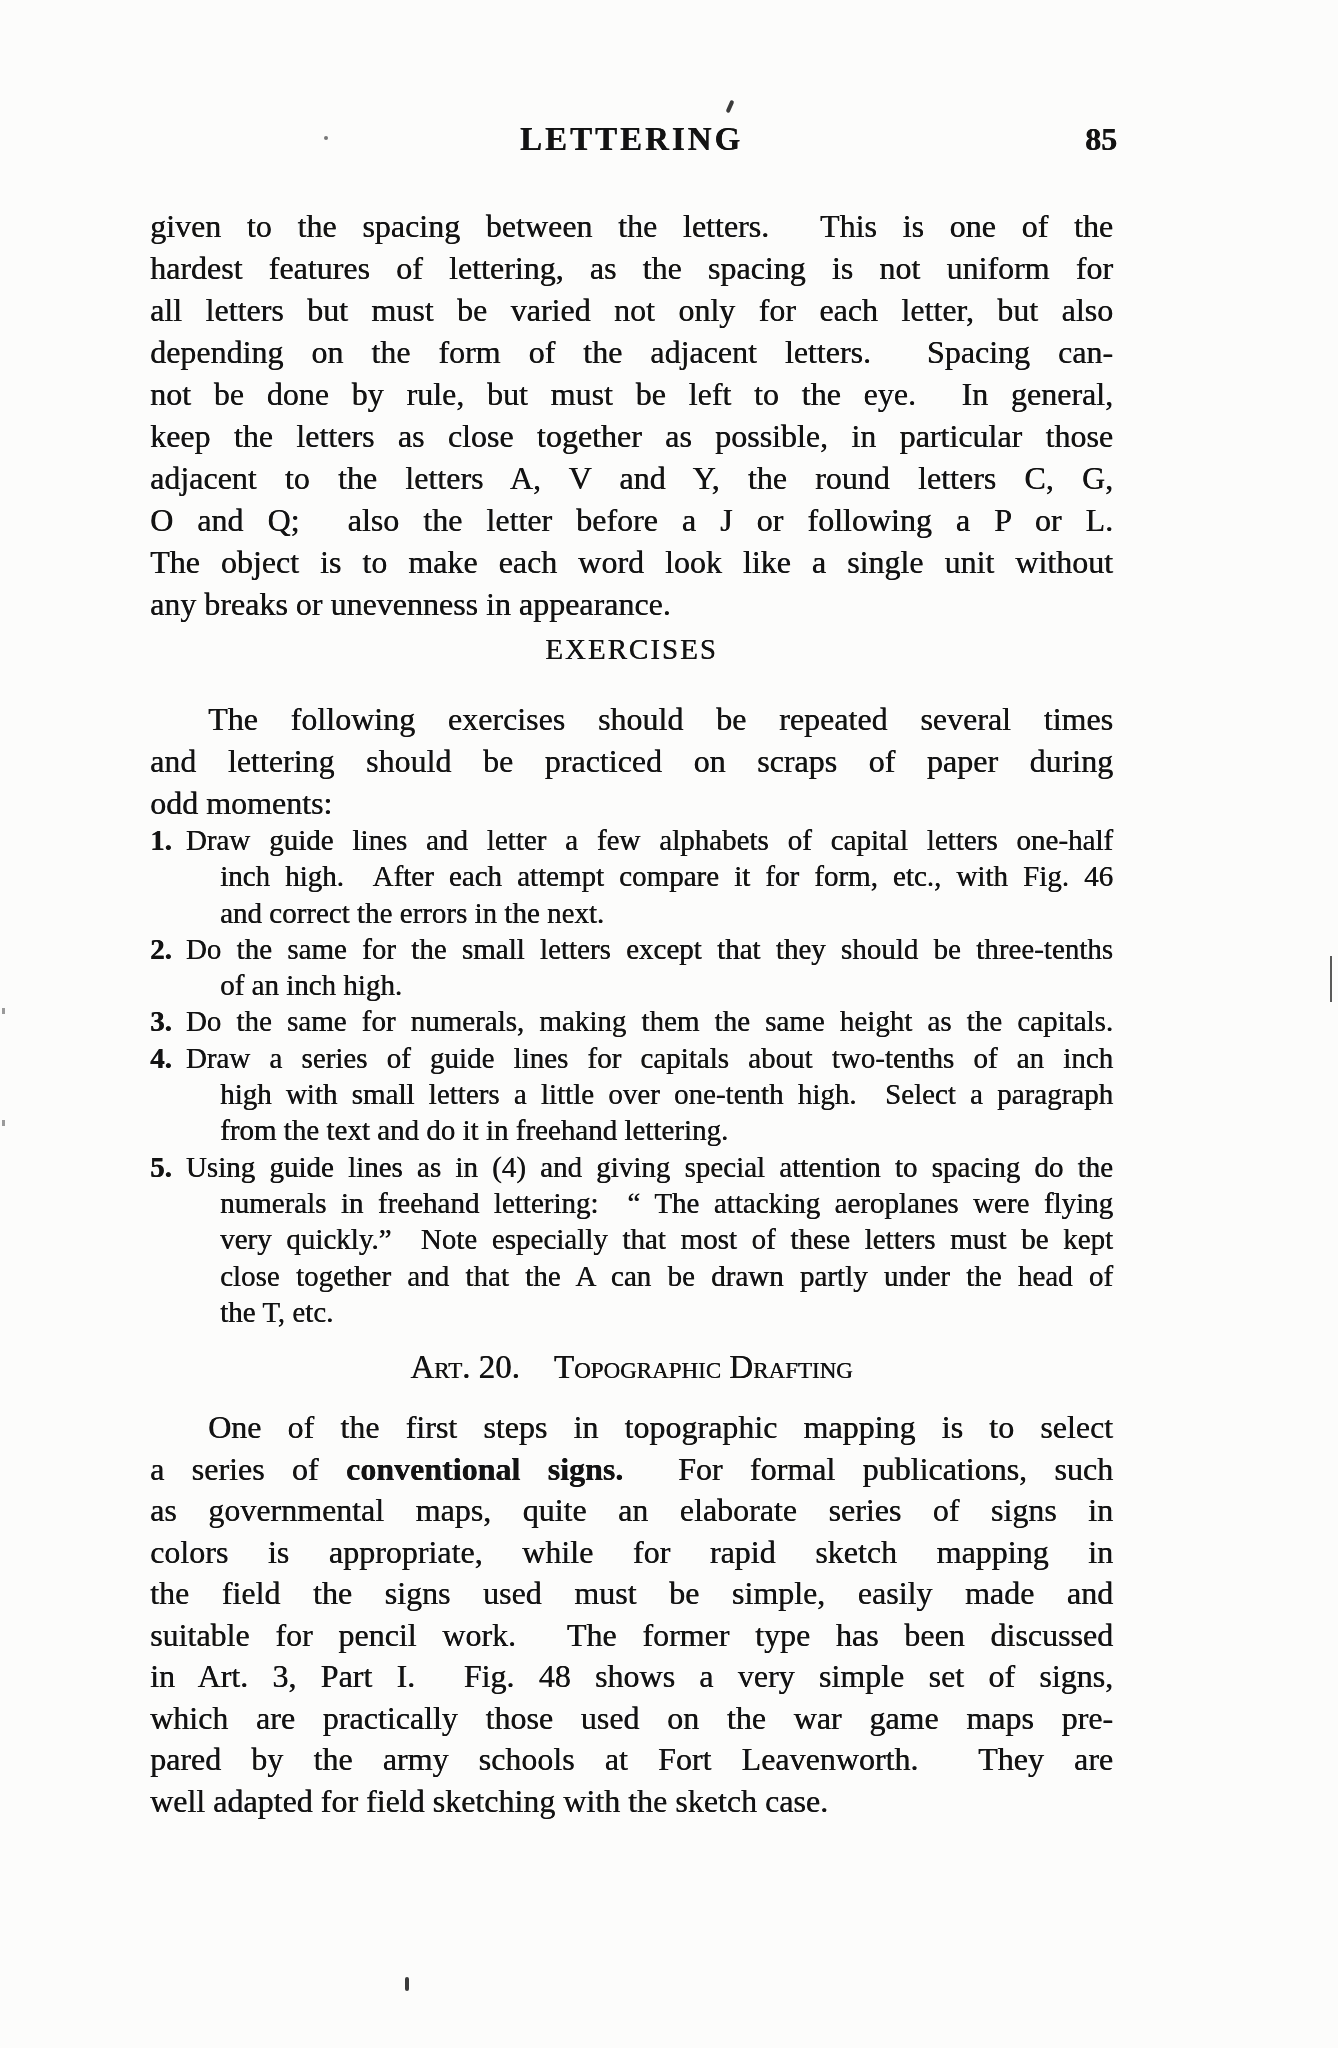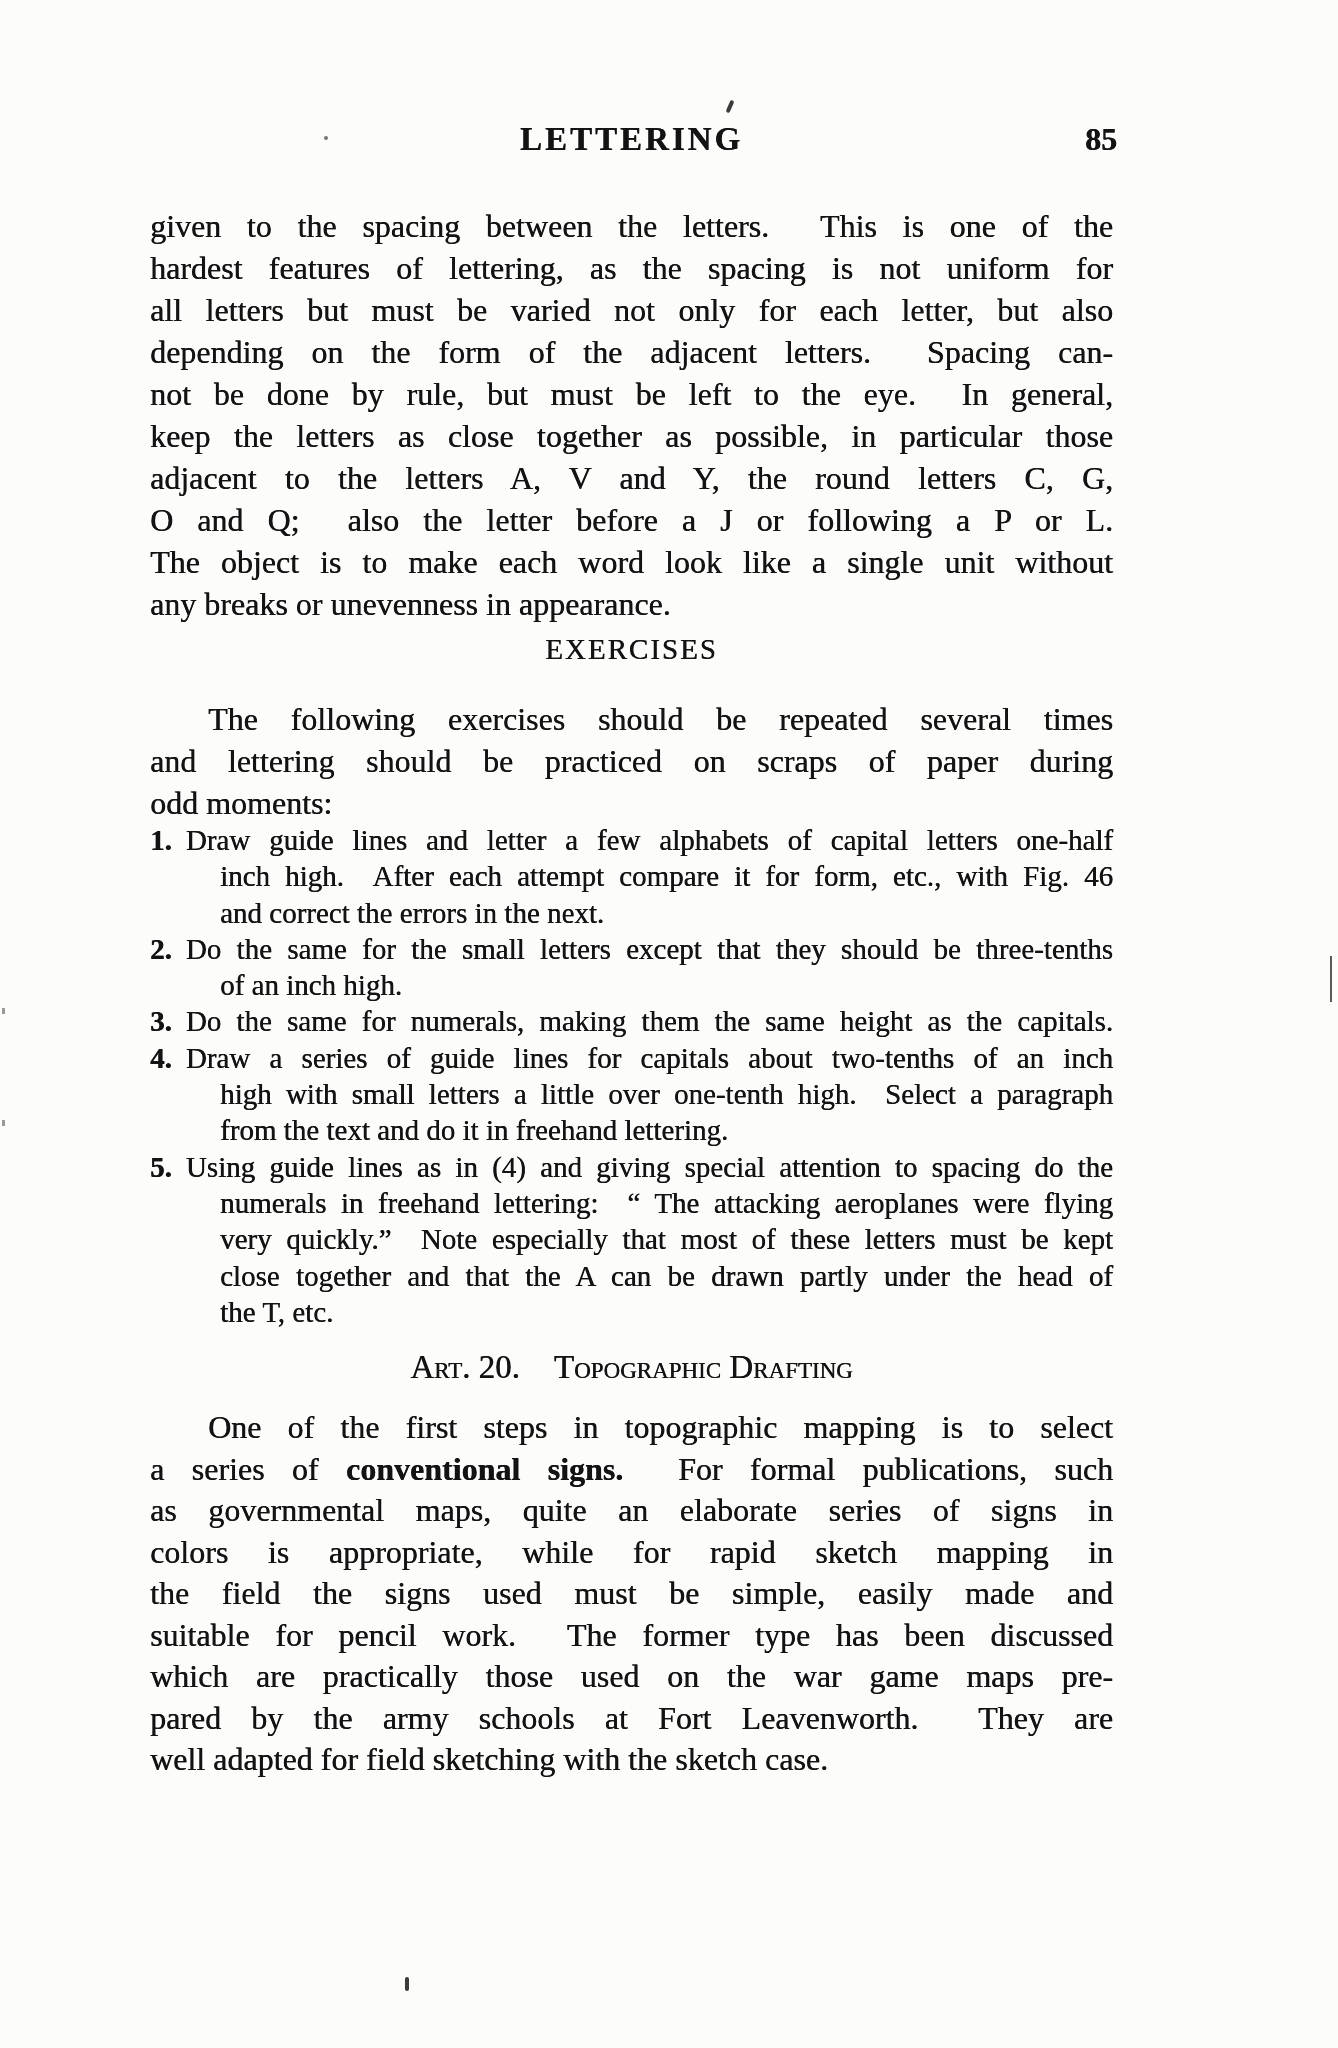--- a/index.html
+++ b/index.html
@@ -99,20 +99,21 @@
 
   <div class="heading-art"><span class="label">Art. 20.</span><span>Topographic Drafting</span></div>
 
   <div class="block p3" style="top:1407px">
     <div class="bl j indent">One of the first steps in topographic mapping is to select</div>
     <div class="bl j"><span>a series of </span><span class="b">conventional signs.</span><span>  For formal publications, such</span></div>
     <div class="bl j">as governmental maps, quite an elaborate series of signs in</div>
     <div class="bl j">colors is appropriate, while for rapid sketch mapping in</div>
     <div class="bl j">the field the signs used must be simple, easily made and</div>
     <div class="bl j">suitable for pencil work.  The former type has been discussed</div>
+    <div class="bl j">in Art. 3, Part I.  Fig. 48 shows a very simple set of signs,</div>
     <div class="bl j">which are practically those used on the war game maps pre-</div>
     <div class="bl j">pared by the army schools at Fort Leavenworth.  They are</div>
     <div class="bl last">well adapted for field sketching with the sketch case.</div>
   </div>
 
   <div class="artifact a-apostrophe"></div>
   <div class="artifact a-dot"></div>
   <div class="artifact a-scanline"></div>
   <div class="artifact a-tick"></div>
   <div class="artifact a-speck1"></div>

